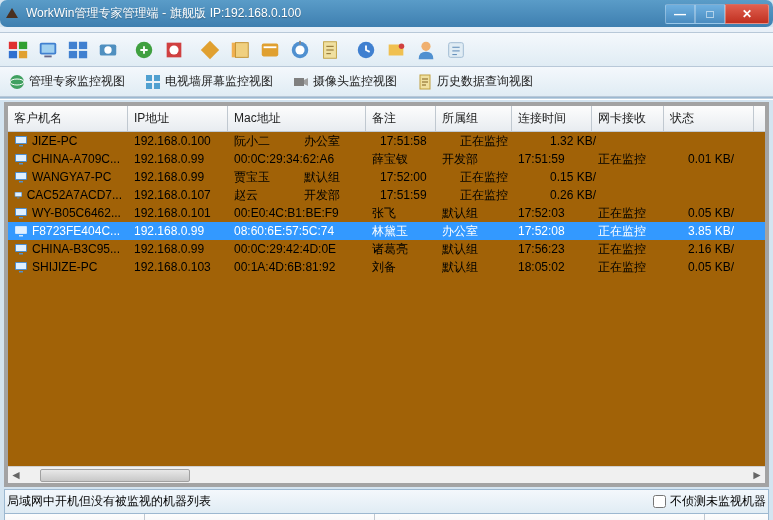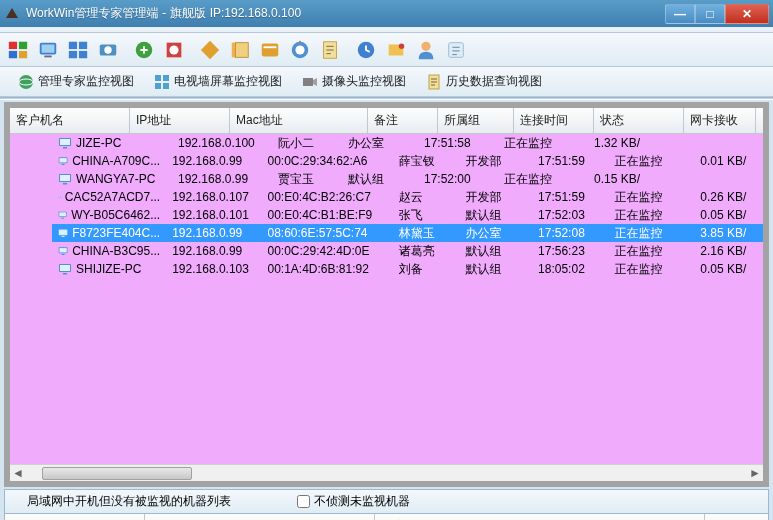--- a/index.html
+++ b/index.html
@@ -1,52 +1,52 @@
 <!DOCTYPE html>
 <html><head>
 <meta charset="utf-8">
 <style>
 * { margin: 0; padding: 0; box-sizing: border-box; font-family: "Microsoft YaHei", SimSun, Arial, sans-serif; font-size: 12px; }
 body { width: 773px; height: 520px; background: #d4e4f0; overflow: hidden; }
 
-.titlebar { height: 27px; background: linear-gradient(#5a9cc8, #3e7fb0); display: flex; align-items: center; padding: 0 4px; color: #fff; }
+.titlebar { height: 27px; background: linear-gradient(#5a9cc8, #3e7fb0); display: flex; align-items: center; padding: 0 4px; color: #fff; border-radius: 7px; }
 .titlebar .app-icon { width: 16px; height: 16px; margin-right: 6px; display: flex; align-items: center; justify-content: center; }
 .titlebar .title-text { flex: 1; font-size: 13px; text-shadow: 0 1px 1px rgba(0,0,0,.3); }
 .win-btns { display: flex; gap: 0; }
 .win-btn { width: 30px; height: 20px; display: flex; align-items: center; justify-content: center; border: 1px solid rgba(255,255,255,.3); background: linear-gradient(#6fb0e0,#4a8cc0); color: #fff; font-weight: bold; }
 .win-btn.min { border-radius: 2px 0 0 2px; }
 .win-btn.close { background: linear-gradient(#e06050,#c03020); width: 44px; border-radius: 0 2px 2px 0; }
 
 .menubar { height: 6px; background: #e8f0f8; border-bottom: 1px solid #b8c8d8; }
 
 .toolbar1 { height: 34px; background: linear-gradient(#f4f8fc,#e0ecf4); border-bottom: 1px solid #b8c8d8; display: flex; align-items: center; padding: 2px 4px; gap: 2px; }
 .tb-btn { width: 28px; height: 28px; border: 1px solid transparent; border-radius: 3px; display: flex; align-items: center; justify-content: center; }
 .tb-btn svg { width: 22px; height: 22px; }
 .tb-sep { width: 4px; height: 26px; }
 
-.toolbar2 { height: 30px; background: linear-gradient(#f4f8fc,#e0ecf4); border-bottom: 1px solid #b8c8d8; display: flex; align-items: center; padding: 2px 11px; gap: 6px; }
+.toolbar2 { height: 30px; background: linear-gradient(#f4f8fc,#e0ecf4); border-bottom: 1px solid #b8c8d8; display: flex; align-items: center; padding: 2px 2px; gap: 6px; }
 .tab-btn { display: flex; align-items: center; gap: 4px; padding: 3px 6px; border: 1px solid transparent; border-radius: 3px; color: #222; }
 .tab-btn .ti { width: 16px; height: 16px; }
 
 .divider-line { height: 3px; background: #bcd0e0; border-top: 1px solid #9cb8d0; border-bottom: 1px solid #fff; }
 
-.main-table { background: #f0abfc; border: 6px solid #a3a3a3; margin: 2px 4px; height: 385px; display: flex; flex-direction: column; overflow: hidden; }
+.main-table { background: #a16207; border: 4px solid #a3a3a3; margin: 2px 4px; height: 385px; display: flex; flex-direction: column; overflow: hidden; }
 .thead { display: flex; background: linear-gradient(#fdfdfd,#e8ecf0); border-bottom: 1px solid #c0c8d0; }
 .th { padding: 4px 6px; border-right: 1px solid #c0c8d0; white-space: nowrap; overflow: hidden; text-overflow: ellipsis; color: #222; }
-.tbody { flex: 1; overflow: hidden; margin-left: 42px; }
+.tbody { flex: 1; overflow: hidden; }
 .tr { display: flex; height: 18px; align-items: center; }
 .tr.selected { background: #3399ff; color: #fff; }
 .td { padding: 1px 6px; white-space: nowrap; overflow: hidden; text-overflow: ellipsis; display: flex; align-items: center; gap: 4px; }
 .row-icon { width: 14px; height: 12px; display: inline-block; }
 .hscroll { height: 17px; background: #f0f0f0; border-top: 1px solid #d0d0d0; display: flex; align-items: center; }
 .hscroll .thumb { width: 150px; height: 13px; background: linear-gradient(#e8e8e8,#c8c8c8); border: 1px solid #a0a0a0; border-radius: 2px; margin-left: 16px; }
 .hscroll .arrow { width: 16px; height: 16px; display: flex; align-items: center; justify-content: center; color: #666; }
 
 .bottom-panel { margin: 2px 4px 0; }
-.bottom-header { display: flex; align-items: center; background: linear-gradient(#f4f8fc,#e0ecf4); border: 1px solid #9cb8d0; padding: 3px 22px; gap: 30px; }
+.bottom-header { display: flex; align-items: center; justify-content: space-between; background: linear-gradient(#f4f8fc,#e0ecf4); border: 1px solid #9cb8d0; padding: 3px 2px; gap: 30px; }
 .bottom-header label { display: flex; align-items: center; gap: 4px; margin-left: 36px; }
 .bottom-table { border: 1px solid #9cb8d0; border-top: none; background: #fff; }
 .bottom-table .thead { display: flex; background: linear-gradient(#fdfdfd,#e8ecf0); }
 
 .c0{width:120px}.c1{width:100px}.c2{width:138px}.c3{width:70px}.c4{width:76px}.c5{width:80px}.c6{width:90px}.c7{width:72px}
 .bc0{width:140px}.bc1{width:230px}.bc2{width:330px}
 </style>
 </head>
 <body>
 
@@ -205,22 +205,22 @@
 <div class="divider-line"></div>
 
 <div class="main-table">
   <div class="thead">
     <div class="th c0">客户机名</div>
     <div class="th c1">IP地址</div>
     <div class="th c2">Mac地址</div>
     <div class="th c3">备注</div>
     <div class="th c4">所属组</div>
     <div class="th c5">连接时间</div>
+    <div class="th c7">网卡接收</div>
     <div class="th c6">状态</div>
-    <div class="th c7">网卡接收</div>
   </div>
   <div class="tbody" id="tbody">
       <div class="tr">
         <div class="td c0">
           <svg class="row-icon" viewBox="0 0 14 12">
             <rect x="1" y="1" width="12" height="8" rx="1" fill="#5090d0"></rect>
             <rect x="2" y="2" width="10" height="6" fill="#e0f0ff"></rect>
             <rect x="5" y="10" width="4" height="1.5" fill="#5090d0"></rect>
           </svg>
           <span>JIZE-PC</span>
@@ -268,21 +268,20 @@
       <div class="tr">
         <div class="td c0">
           <svg class="row-icon" viewBox="0 0 14 12">
             <rect x="1" y="1" width="12" height="8" rx="1" fill="#5090d0"></rect>
             <rect x="2" y="2" width="10" height="6" fill="#e0f0ff"></rect>
             <rect x="5" y="10" width="4" height="1.5" fill="#5090d0"></rect>
           </svg>
           <span>CAC52A7ACD7...</span>
         </div>
         <div class="td c1">192.168.0.107</div>
-        <div class="td c2">00:E0:4C:B2:26:C7</div>
         <div class="td c3">赵云</div>
         <div class="td c4">开发部</div>
         <div class="td c5">17:51:59</div>
         <div class="td c6">正在监控</div>
         <div class="td c7">0.26 KB/</div>
       </div>
       <div class="tr">
         <div class="td c0">
           <svg class="row-icon" viewBox="0 0 14 12">
             <rect x="1" y="1" width="12" height="8" rx="1" fill="#5090d0"></rect>

